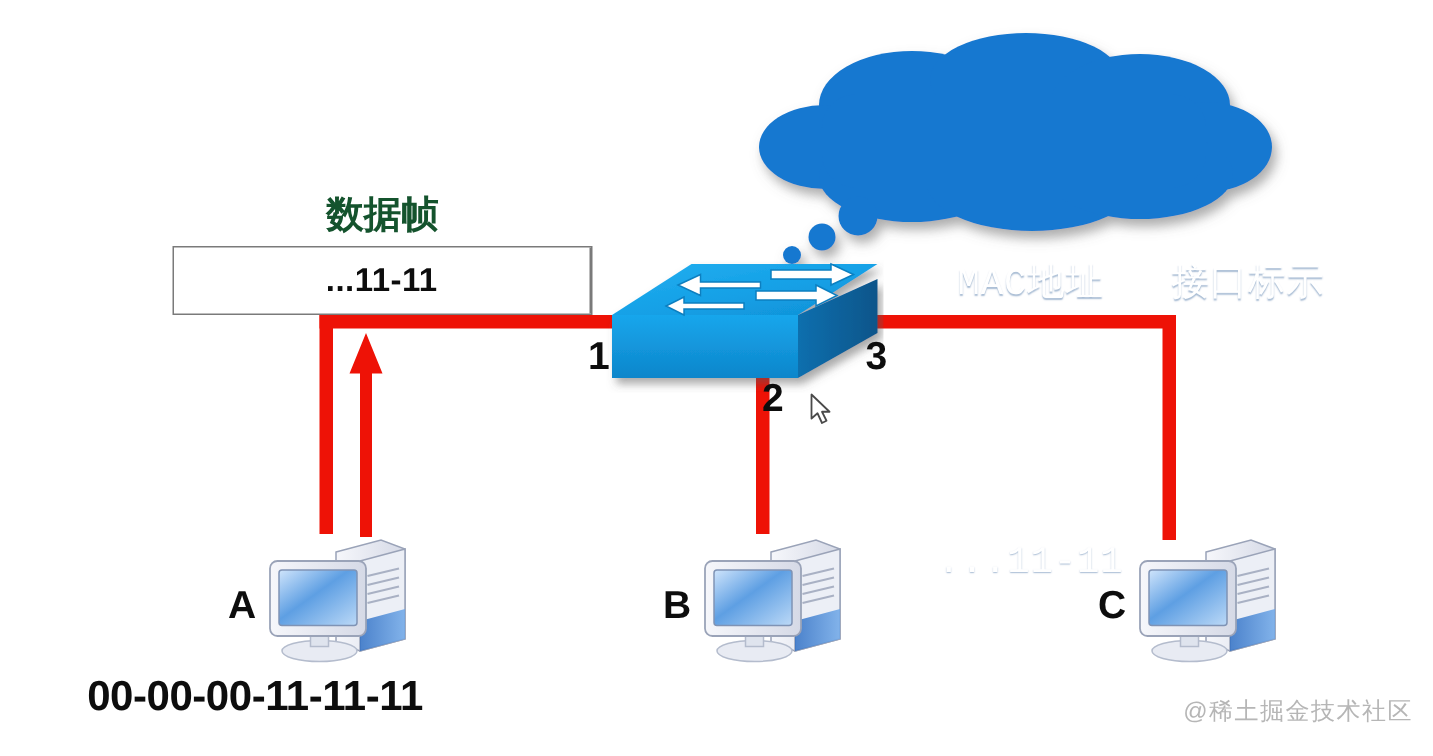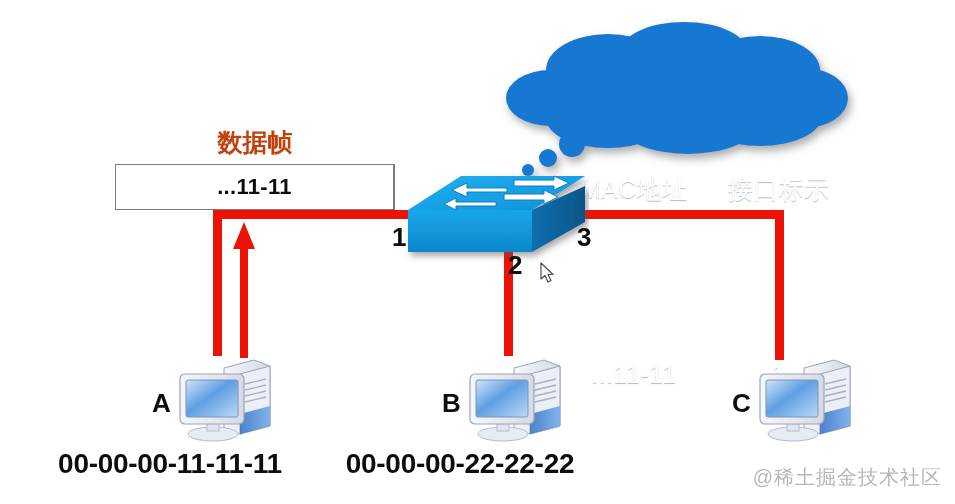--- a/index.html
+++ b/index.html
@@ -12,28 +12,28 @@
   
   .cloud-wrap{position:absolute;left:488px;top:18px;width:372px;height:160px;}
   .cloud-wrap svg{position:absolute;left:0;top:0;}
   .cloud-text{
     position:absolute;left:0;top:42px;width:372px;text-align:center;
     color:#ffffff;font-size:25px;line-height:37px;font-weight:400;
     letter-spacing:.5px;white-space:pre;
     text-shadow:0 1px 1px rgba(0,60,130,.35);
     pointer-events:none;
   }
-  .cloud-row{display:block;}
+  .cloud-row{display:block;font-family:Liberation Mono, monospace;}
   .cr-a{display:inline-block;width:150px;text-align:center;}
   .cr-b{display:inline-block;width:140px;text-align:center;}
 
   
   .frame-title{
     position:absolute;left:115px;top:126px;width:280px;text-align:center;
-    font-size:25px;font-weight:bold;color:#c2410c;
+    font-size:25px;font-weight:bold;color:#14532d;
   }
   .frame-box{
     position:absolute;left:115px;top:164px;width:280px;height:46px;
     border:1.5px solid #7a7a7a;box-sizing:border-box;display:flex;background:#fff;
   }
   .frame-cell{
     flex:1;display:flex;align-items:center;justify-content:center;
     font-size:22px;font-weight:bold;color:#0d0d0d;letter-spacing:.3px;
   }
   .frame-cell.first{border-right:1.5px solid #7a7a7a;}
@@ -74,21 +74,21 @@
     position:absolute;top:96px;left:-18px;width:256px;text-align:center;
     font-size:28px;font-weight:bold;color:#0d0d0d;letter-spacing:-.3px;
   }
 
   
   #cursor{position:absolute;left:540px;top:262px;width:16px;height:22px;}
 
   
   #watermark{
     position:absolute;left:752px;top:464px;width:190px;text-align:right;
-    font-size:20px;color:#b6b6b6;letter-spacing:1px;
+    font-size:16px;color:#b6b6b6;letter-spacing:1px;
   }
 </style>
 </head>
 <body>
 
 <div id="stage">
 
   <div class="cloud-wrap">
     <svg width="372" height="160" viewBox="0 0 372 160">
       <defs>
@@ -232,21 +232,20 @@
           <line x1="67" y1="38" x2="88" y2="33"></line>
           <line x1="67" y1="44" x2="88" y2="39"></line>
         </g>
         <polygon points="62,56 92,48 92,68 62,76" fill="url(#towerBase)" opacity=".85"></polygon>
         <ellipse cx="35" cy="76" rx="25" ry="7" fill="#e8ebf3" stroke="#b4bccd" stroke-width="1"></ellipse>
         <rect x="29" y="60" width="12" height="13" fill="#dfe4ee" stroke="#b4bccd" stroke-width="1"></rect>
         <rect x="2" y="16" width="64" height="50" rx="5" fill="url(#caseG)" stroke="#9aa3b8" stroke-width="1.2"></rect>
         <rect x="8" y="22" width="52" height="37" rx="2" fill="url(#screenG)" stroke="#7f93b5" stroke-width="1"></rect>
       </svg>
     </div>
-    <div class="host-mac">00-00-00-22-22-22</div>
   </div>
 
   <div class="host" id="host-c">
     <div class="host-letter" id="letter-c">C</div>
     <div class="host-pic">
       <svg width="95" height="86" viewBox="0 0 95 86">
         <polygon points="46,10 76,2 92,8 92,68 62,76 46,70" fill="url(#caseG)" stroke="#9aa3b8" stroke-width="1"></polygon>
         <polygon points="62,16 92,8 92,68 62,76" fill="#eceff6" stroke="#9aa3b8" stroke-width="1"></polygon>
         <g stroke="#a9b1c4" stroke-width="1.4">
           <line x1="67" y1="26" x2="88" y2="21"></line>

